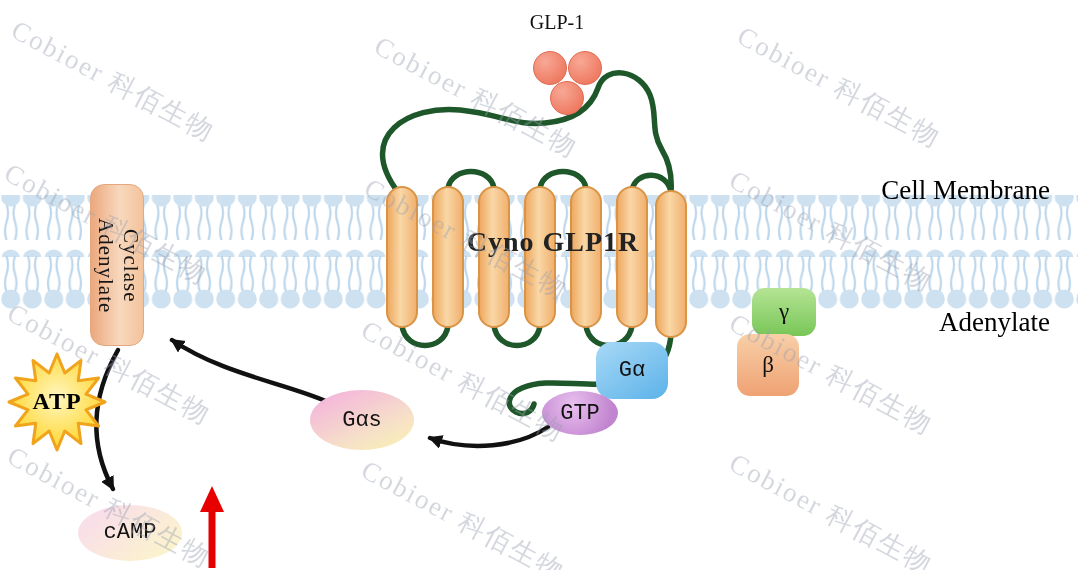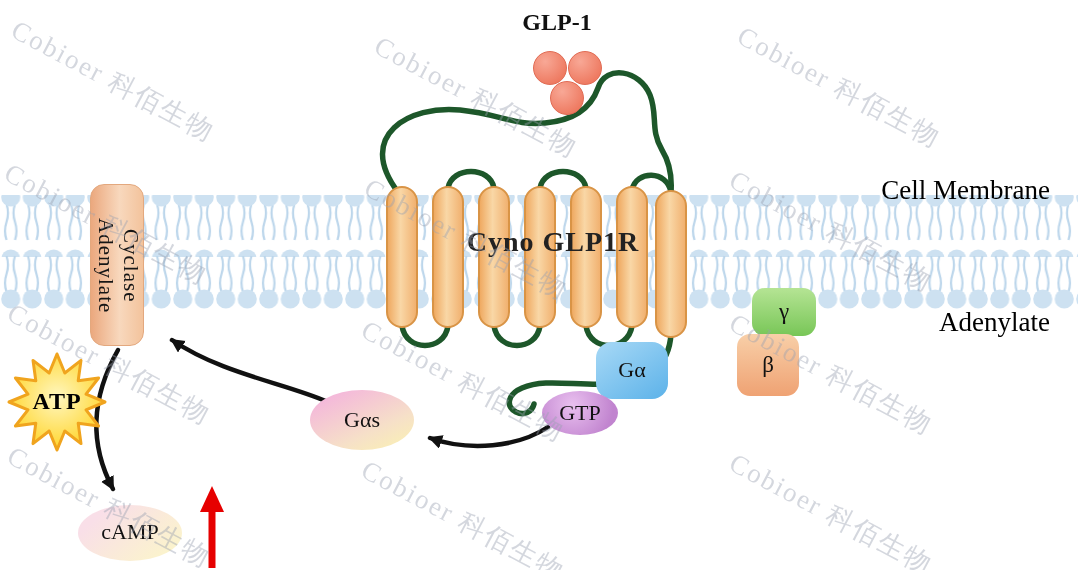--- a/index.html
+++ b/index.html
@@ -47,25 +47,25 @@
     border-radius:50%; background:linear-gradient(140deg,#f9dfe8 20%,#fbf3cd 85%);
   }
   .ligand-circle {
     position:absolute; width:34px; height:34px; border-radius:50%;
     background:radial-gradient(circle at 35% 30%,#f8a896 0%,#ee7a61 75%);
     border:1px solid #e06a52; box-sizing:border-box;
   }
 
   
   .lbl { position:absolute; transform:translate(-50%,-50%); white-space:nowrap; color:#111; }
-  .glp1-lbl { font-size:24px; font-weight:bold; }
+  .glp1-lbl { font-size:20px; font-weight:normal; }
   .receptor-lbl { font-size:28px; font-weight:bold; color:#222; letter-spacing:1px; }
   .side-lbl { position:absolute; right:28px; transform:translateY(-50%); font-size:27px; color:#000; white-space:nowrap; }
   .atp-lbl { font-size:24px; font-weight:bold; color:#000000; letter-spacing:1px; }
-  .blob-lbl { font-size:22px; }
+  .blob-lbl { font-size:22px;font-family:Liberation Mono, monospace; }
   .greek-lbl { font-size:23px; }
   .ac-label {
     position:absolute; left:93px; top:190px; width:50px; height:152px;
     writing-mode:vertical-lr; text-align:center; font-size:21px; color:#151515;
     line-height:25px; letter-spacing:1px;
   }
   .ac-label span { display:block; }
 
   
   .wm {

